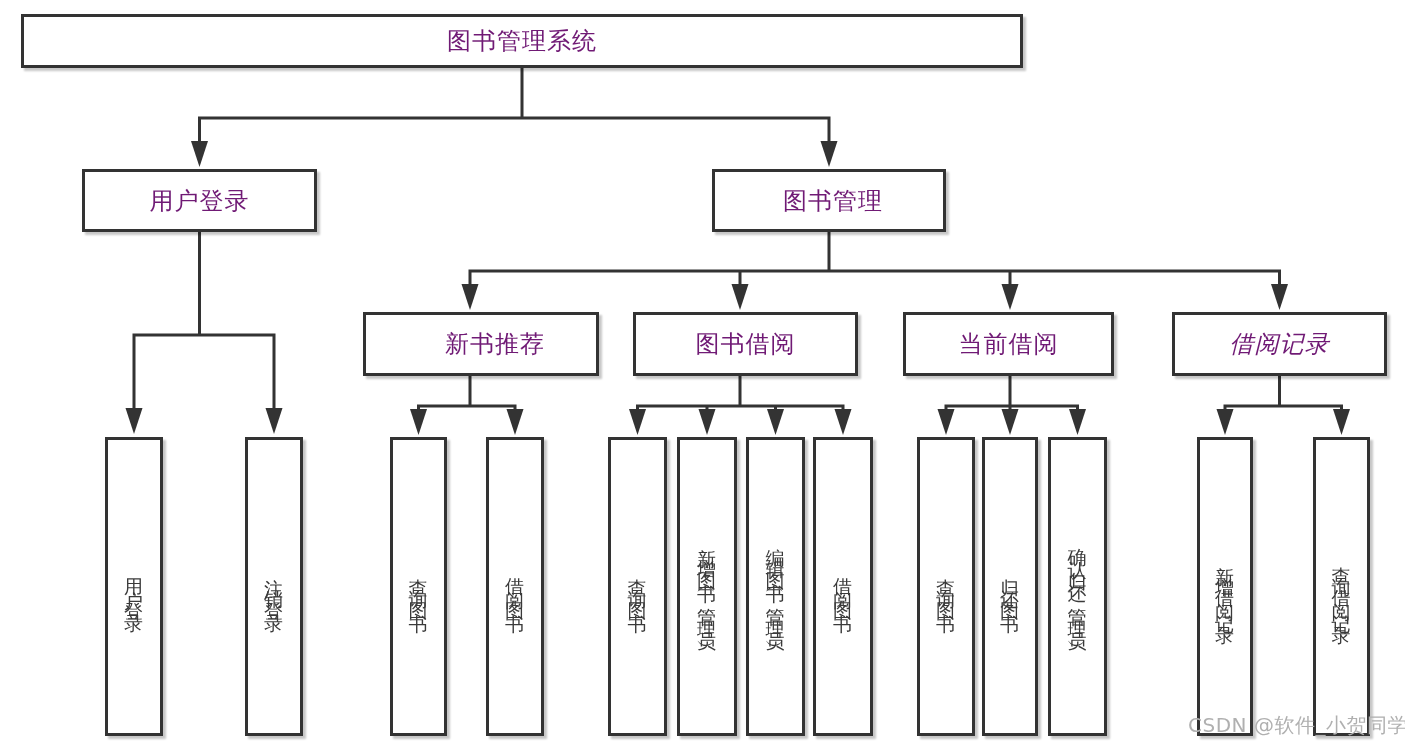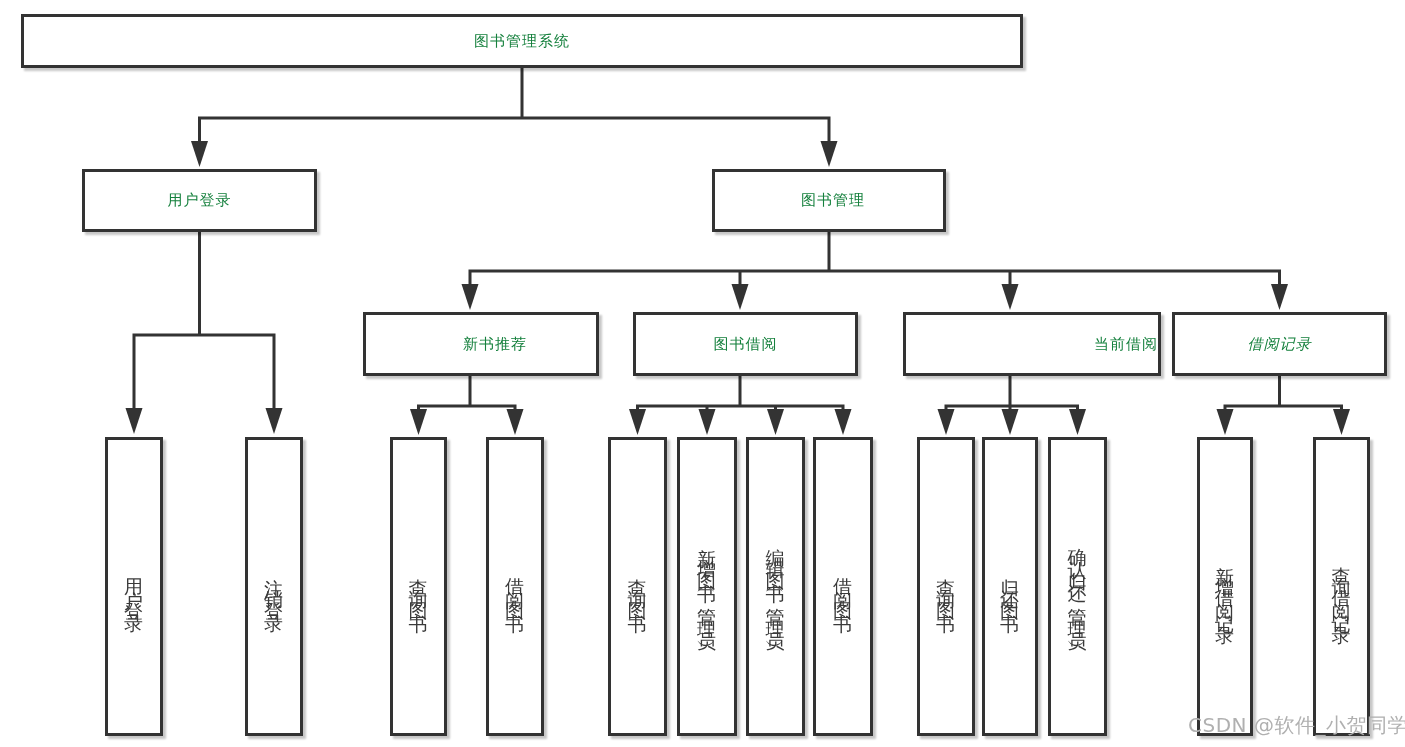--- a/index.html
+++ b/index.html
@@ -13,29 +13,29 @@
   .connectors{position:absolute;left:0;top:0;width:1405px;height:747px;}
   .box{
     position:absolute;
     box-sizing:border-box;
     background:#ffffff;
     border:3px solid #333333;
     box-shadow:3px 3px 2px rgba(0,0,0,0.22);
     display:flex;align-items:center;justify-content:center;
   }
   .h-label{
-    font-size:15px;color:#15803d;letter-spacing:1px;white-space:nowrap;
+    font-size:24px;color:#701a75;letter-spacing:1px;white-space:nowrap;
   }
   .root{left:21px;top:14px;width:1002px;height:54px;}
   .lvl2-a{left:82px;top:169px;width:235px;height:63px;}
   .lvl2-b{left:712px;top:169px;width:234px;height:63px;padding-left:8px;}
   .lvl3{top:312px;height:64px;}
   .lvl3-a{left:363px;width:236px;padding-left:28px;}
   .lvl3-b{left:633px;width:225px;}
-  .lvl3-c{left:903px;width:258px;justify-content:flex-end;}
+  .lvl3-c{left:903px;width:211px;}
   .lvl3-d{left:1172px;width:215px;font-style:italic;}
   .leaf{top:437px;height:299px;}
   .v-label{
     writing-mode:vertical-rl;
     text-orientation:mixed;
     font-size:19px;
     letter-spacing:12px;
     color:#3a3a3a;
     white-space:nowrap;
     line-height:1;

